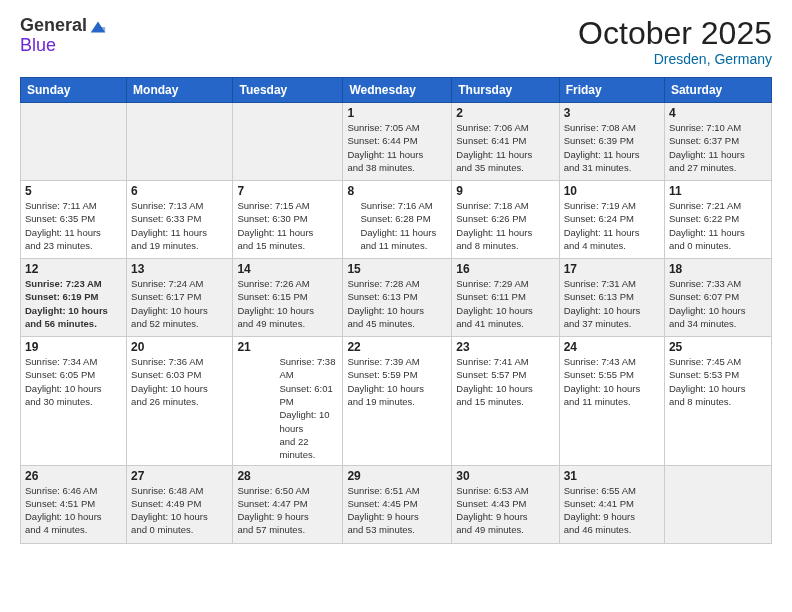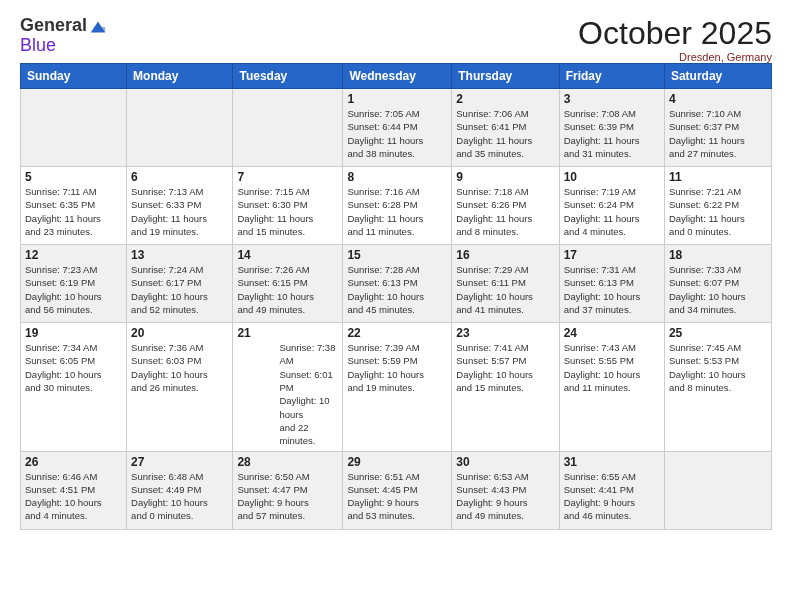--- a/index.html
+++ b/index.html
@@ -13,20 +13,21 @@
     .page {
       width: 792px;
       height: 612px;
       background: #fff;
       padding: 16px 20px 10px 20px;
     }
     .header {
       display: flex;
       justify-content: space-between;
       align-items: flex-start;
+      margin-bottom: 10px;
     }
     .logo {
       display: flex;
       align-items: center;
     }
     .logo-text {
       display: flex;
       flex-direction: column;
       line-height: 1.1;
     }
@@ -49,22 +50,22 @@
     .title-area {
       text-align: right;
     }
     .month-title {
       font-size: 32px;
       font-weight: normal;
       color: #222;
       line-height: 1.1;
     }
     .location {
-      font-size: 11px;
-      color: #7f1d1d;
+      font-size: 14px;
+      color: #0369a1;
     }
     .calendar {
       width: 100%;
       border-collapse: collapse;
       font-size: 10px;
     }
     .calendar thead tr th {
       background: #2566c8;
       color: #fff;
       font-size: 12px;
@@ -191,21 +192,21 @@
           </td>
           <td>
             <span class="day-number">7</span>
             <div class="day-info" style="white-space: pre-line;">Sunrise: 7:15 AM
 Sunset: 6:30 PM
 Daylight: 11 hours
 and 15 minutes.</div>
           </td>
           <td>
             <span class="day-number">8</span>
-            <div class="day-info" style="white-space: pre-line;">Sunrise: 7:16 AM
+            <div class="day-info" style="white-space: pre-line; margin-left: 13px;">Sunrise: 7:16 AM
 Sunset: 6:28 PM
 Daylight: 11 hours
 and 11 minutes.</div>
           </td>
           <td>
             <span class="day-number">9</span>
             <div class="day-info" style="white-space: pre-line;">Sunrise: 7:18 AM
 Sunset: 6:26 PM
 Daylight: 11 hours
 and 8 minutes.</div>
@@ -221,21 +222,21 @@
             <span class="day-number">11</span>
             <div class="day-info" style="white-space: pre-line;">Sunrise: 7:21 AM
 Sunset: 6:22 PM
 Daylight: 11 hours
 and 0 minutes.</div>
           </td>
         </tr>
         <tr class="row-shaded">
           <td>
             <span class="day-number">12</span>
-            <div class="day-info" style="white-space: pre-line;">Sunrise: 7:23 AM
+            <div class="day-info" style="white-space: pre-line; font-weight: bold;">Sunrise: 7:23 AM
 Sunset: 6:19 PM
 Daylight: 10 hours
 and 56 minutes.</div>
           </td>
           <td>
             <span class="day-number">13</span>
             <div class="day-info" style="white-space: pre-line;">Sunrise: 7:24 AM
 Sunset: 6:17 PM
 Daylight: 10 hours
 and 52 minutes.</div>

